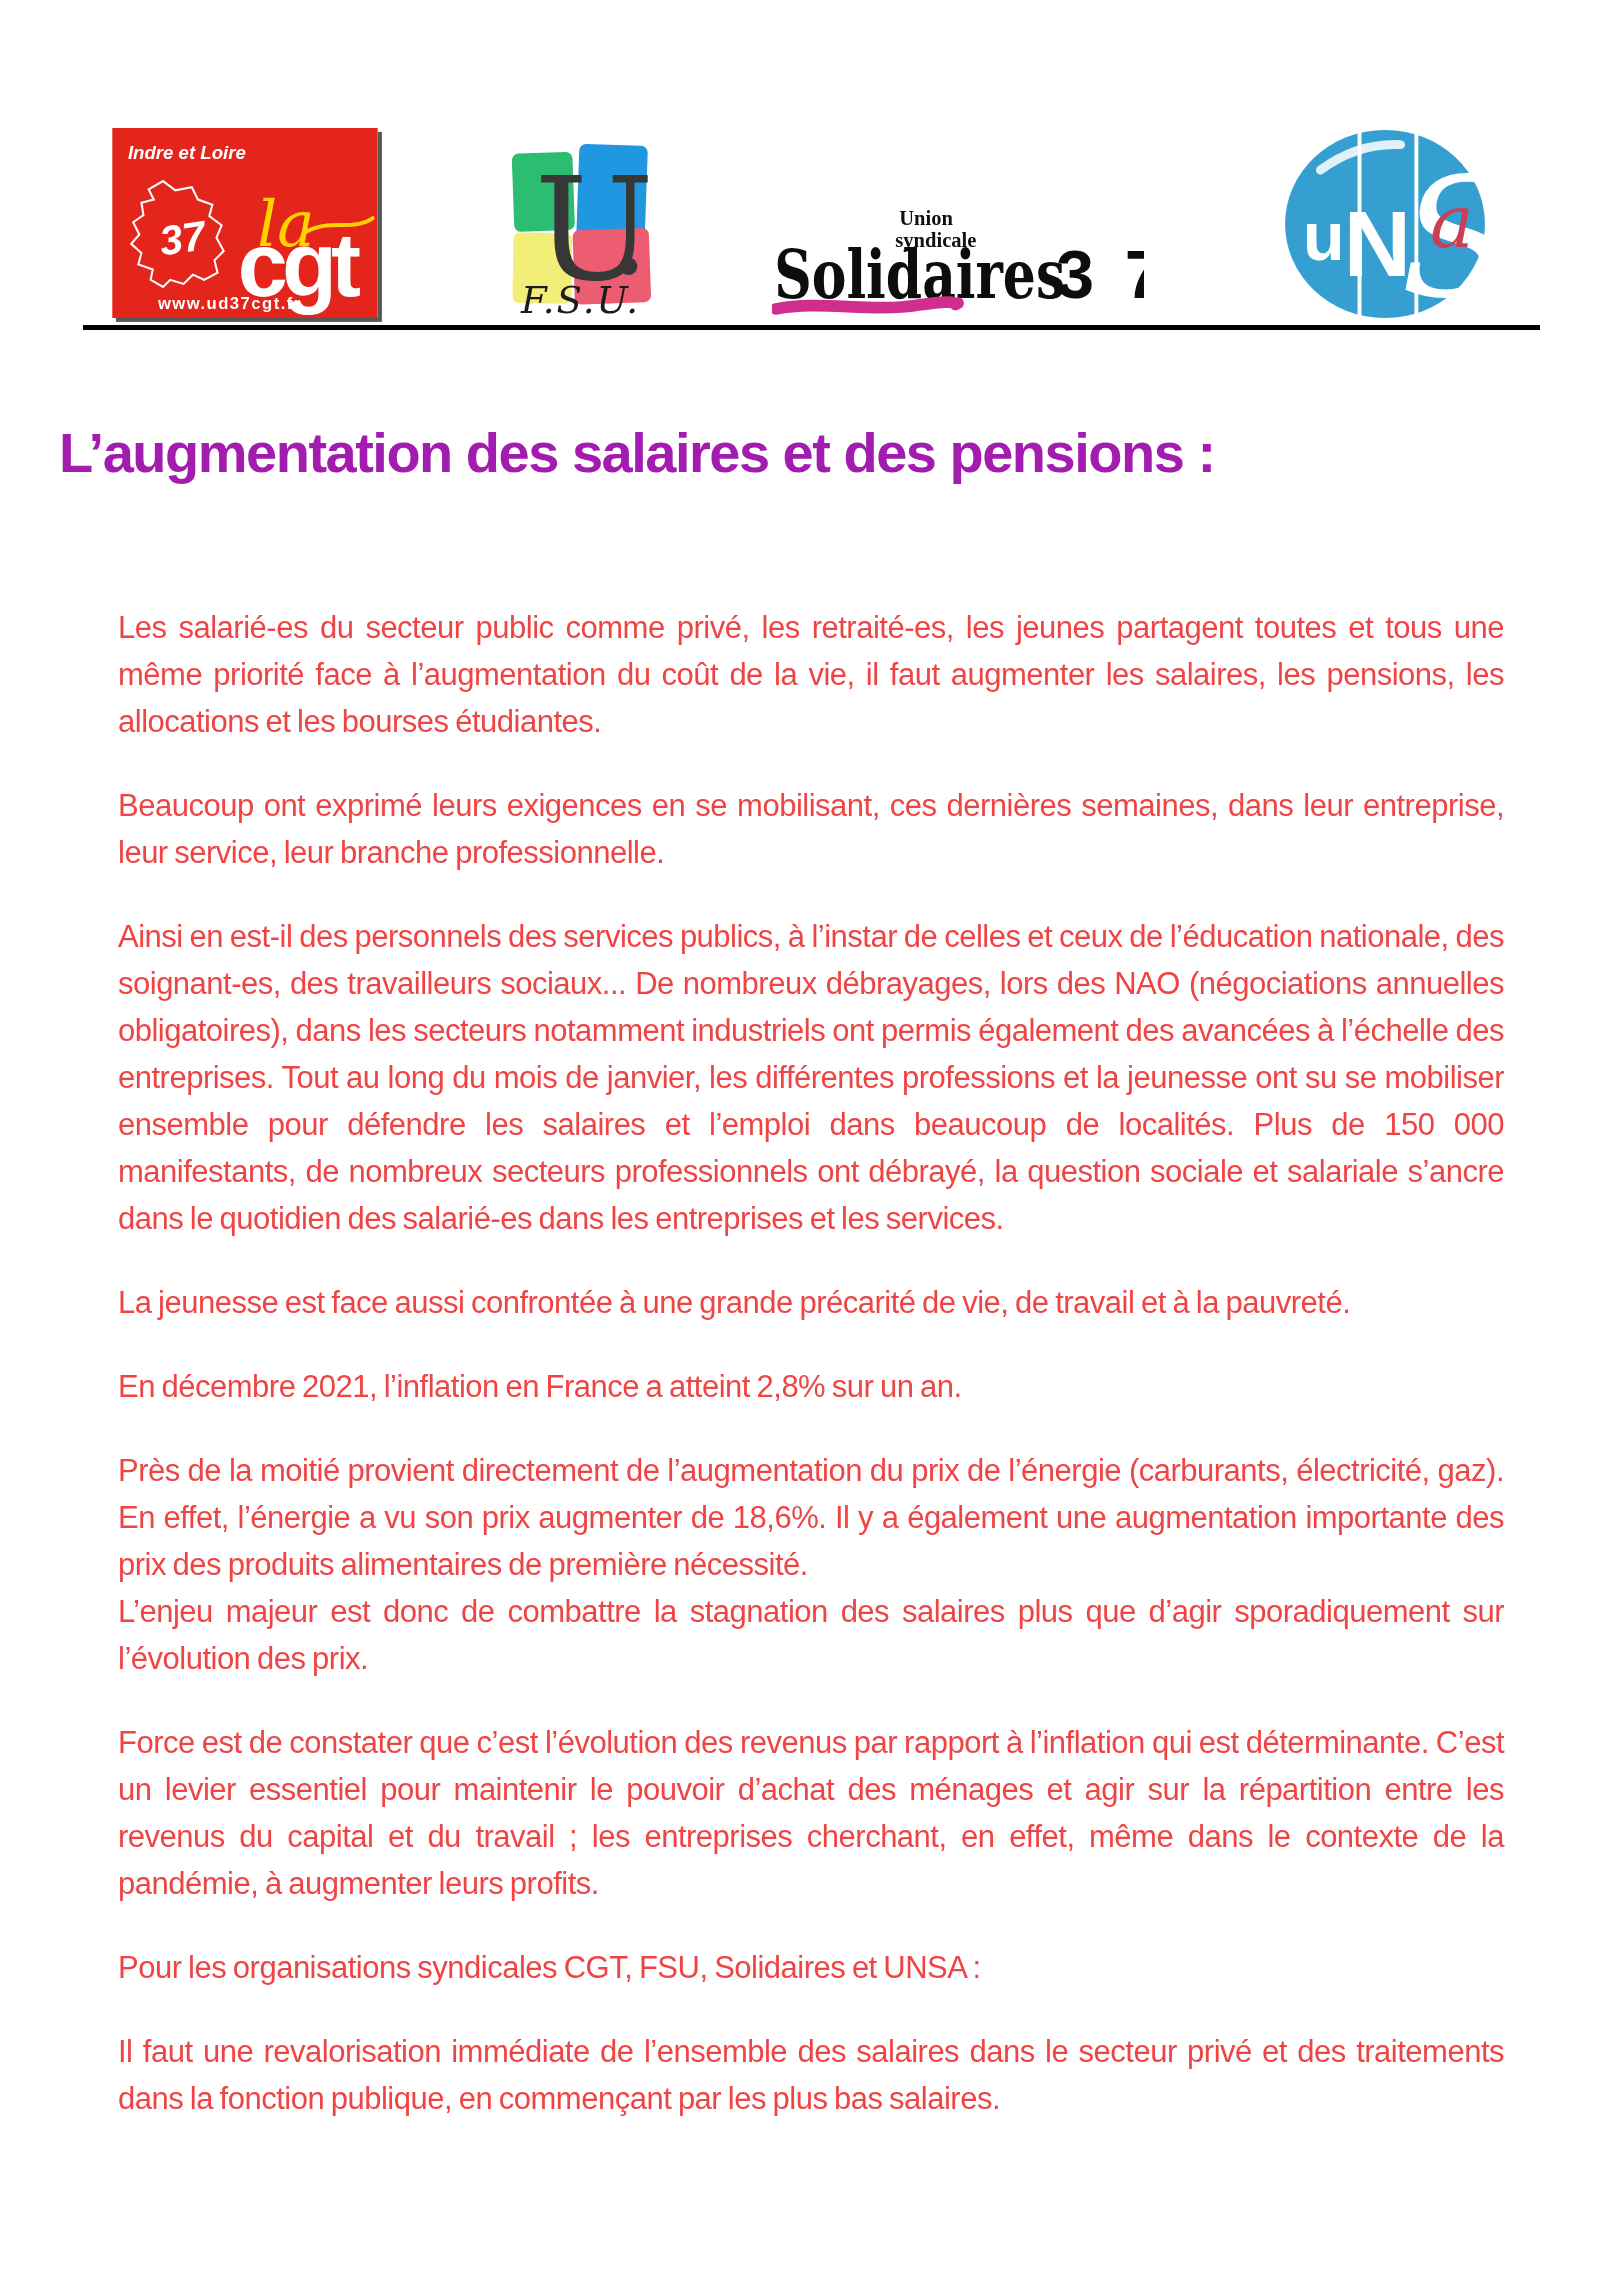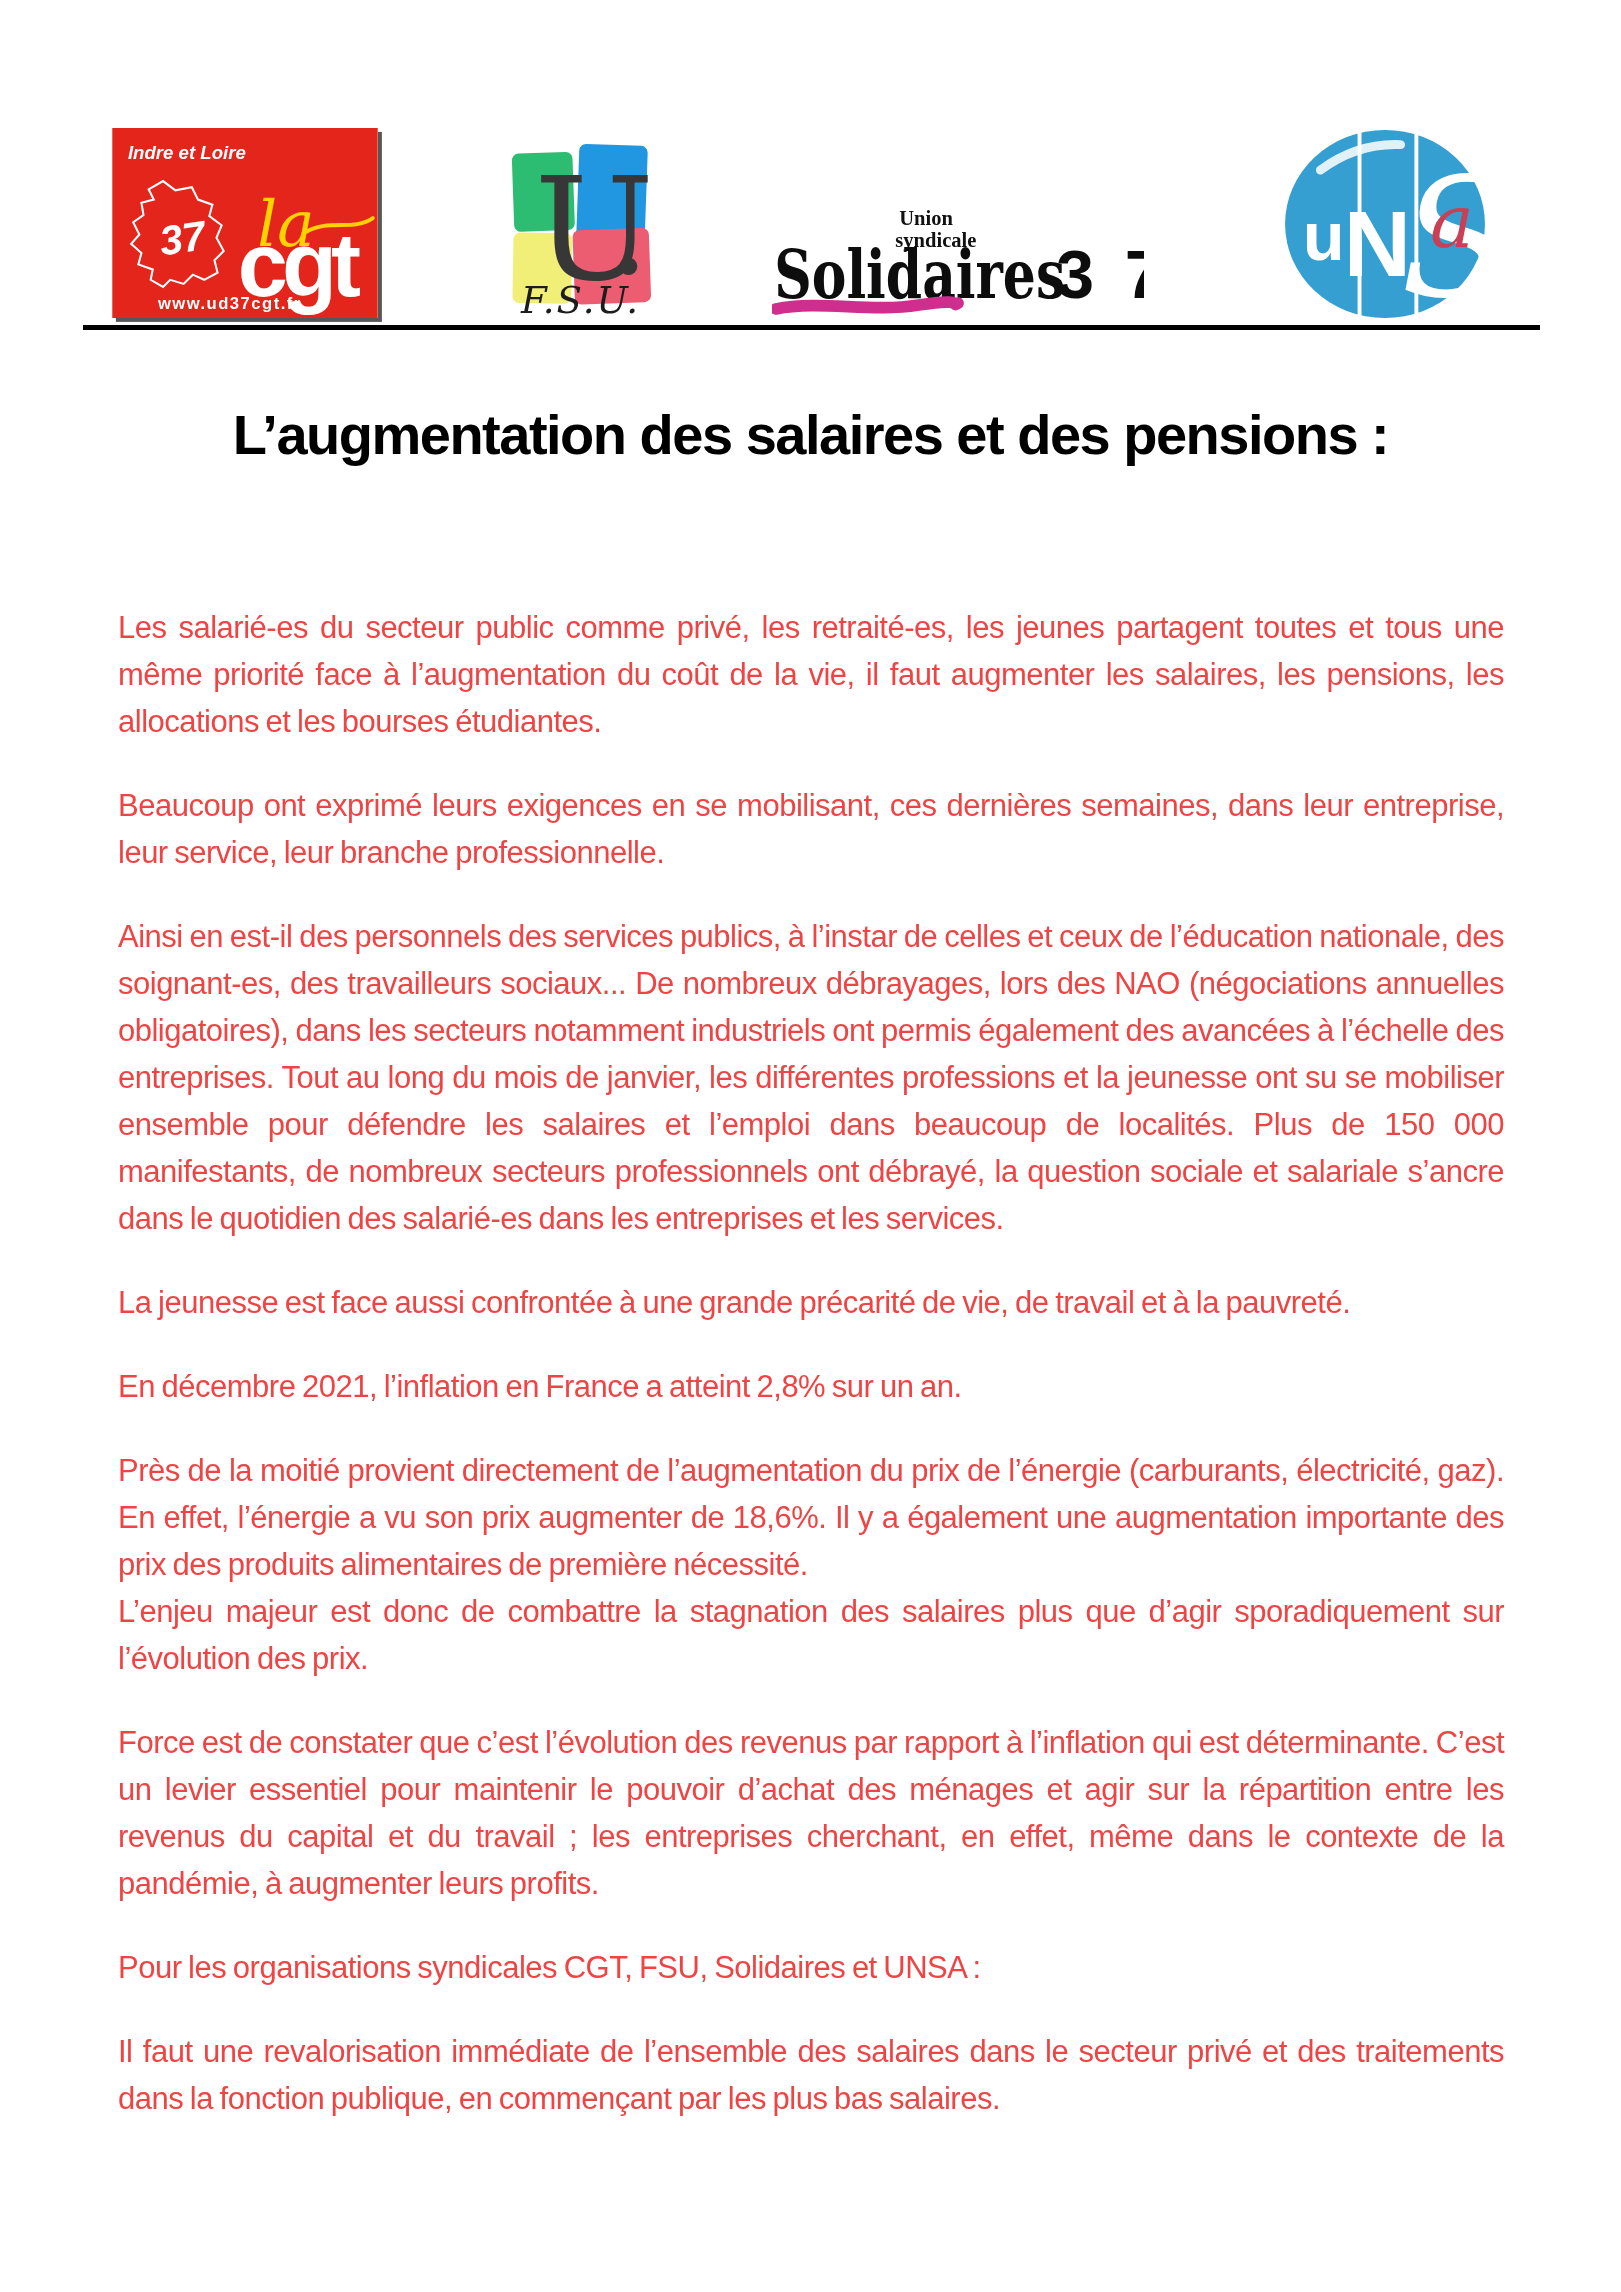--- a/index.html
+++ b/index.html
@@ -27,22 +27,22 @@
                   letter-spacing:2px; fill:#1c1c1c; }
   .sol-union    { font-family:"Liberation Serif", serif; font-weight:bold; font-size:21px; fill:#111; }
   .sol-name     { font-family:"DejaVu Serif", serif; font-weight:bold; font-size:68px; fill:#0d0d0d; }
   .sol-37       { font-size:70px; font-weight:bold; letter-spacing:6px; fill:#0d0d0d; }
   .unsa-u       { font-size:70px; font-weight:bold; fill:#fff; }
   .unsa-n       { font-size:95px; font-weight:bold; fill:#fff; }
   .unsa-s       { font-family:"DejaVu Serif", serif; font-style:italic; font-size:168px; fill:#fff; }
   .unsa-a       { font-family:"DejaVu Serif", serif; font-style:italic; font-size:75px; fill:#c94056; }
   
   .title {
-    position:absolute; top:396px; left:59px; right:59px; text-align:center;
-    color:#000000; font-weight:bold; font-size:56px; line-height:69px;
+    position:absolute; top:414px; left:59px; right:59px; text-align:left;
+    color:#a21caf; font-weight:bold; font-size:56px; line-height:69px;
     letter-spacing:-1.5px;
   }
   
   .content {
     position:absolute; top:600px; left:118px; width:1386px;
     color:#ef4444; font-size:31px; line-height:47px; text-align:justify;
     letter-spacing:-0.5px; word-spacing:-1.5px;
   }
   .content p { margin:0 0 37px 0; }
   .content p.tight { margin-bottom:0; }

